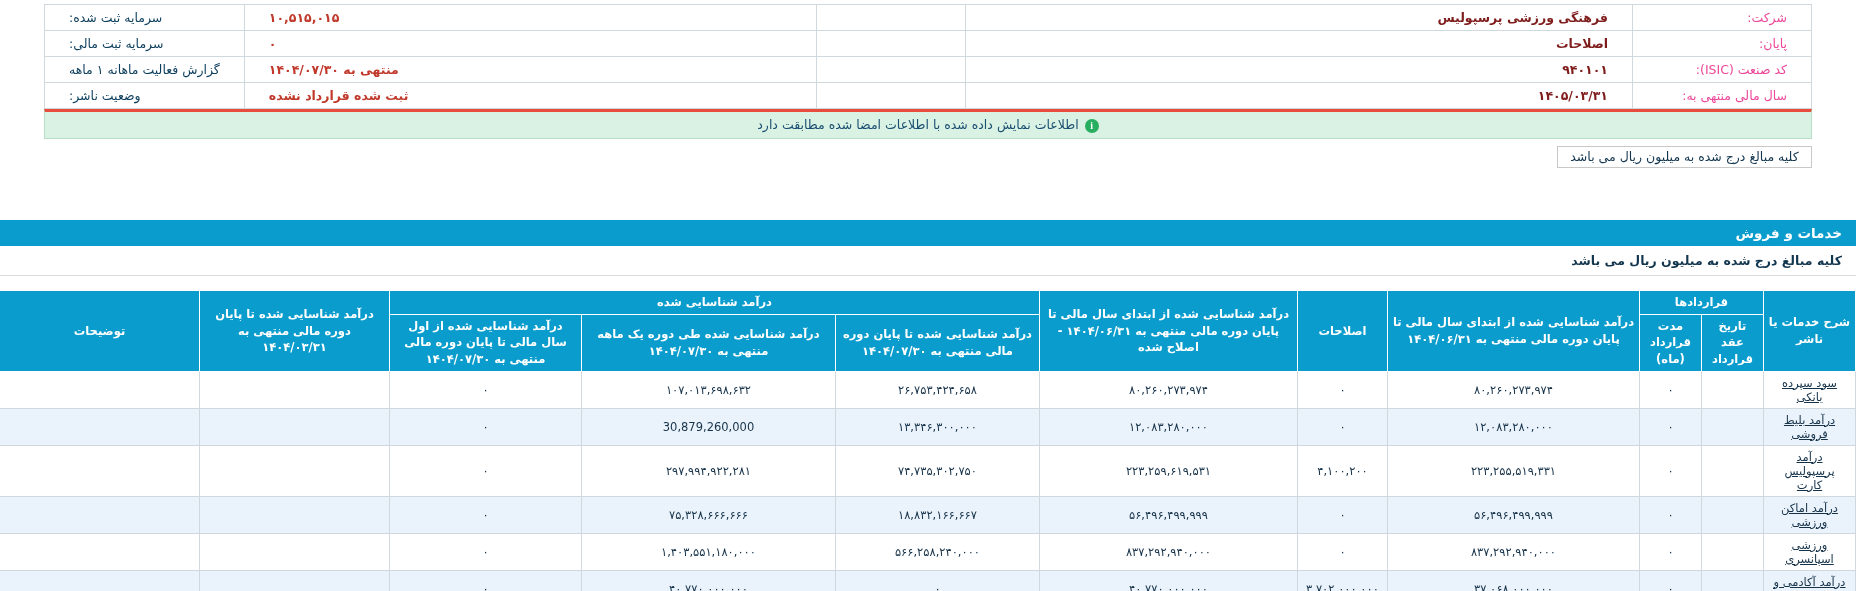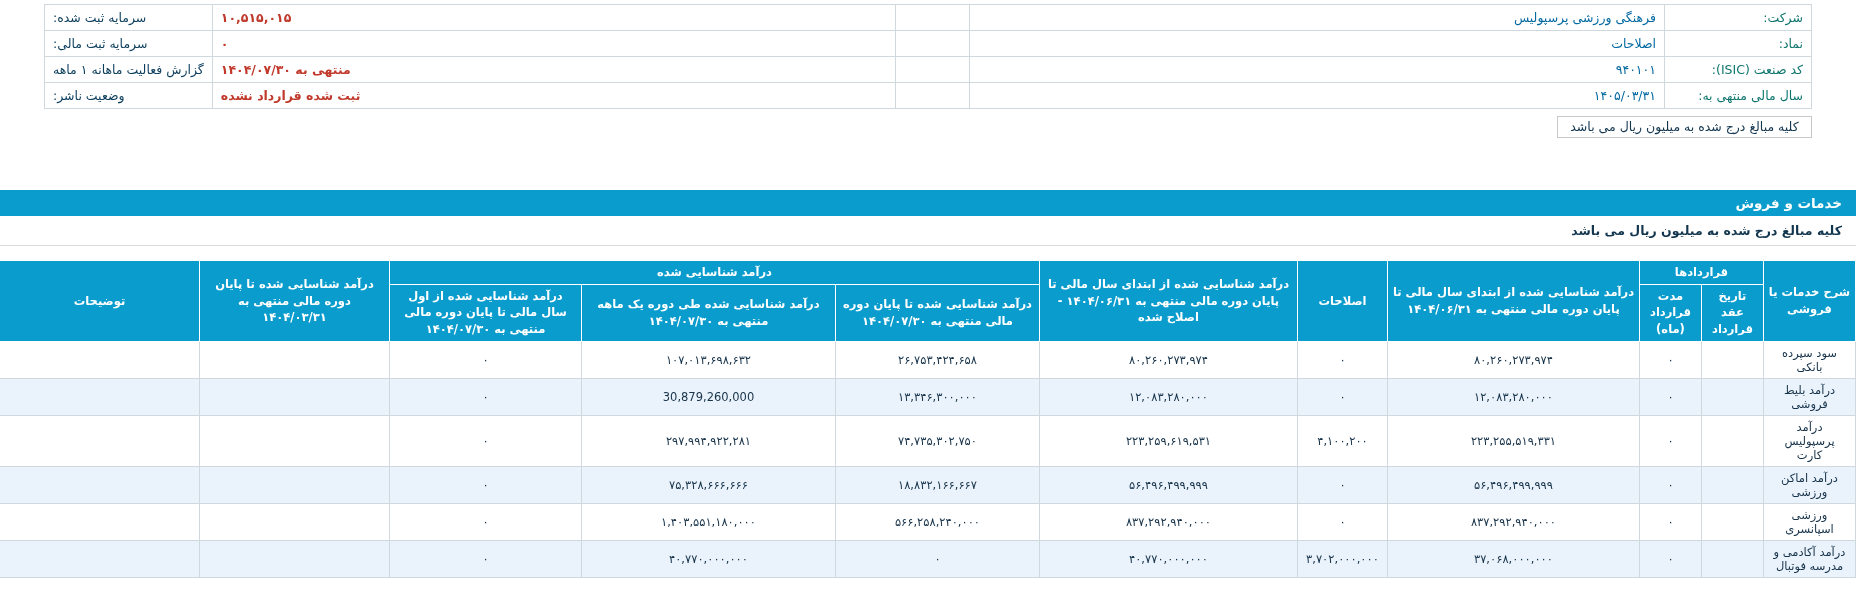--- a/index.html
+++ b/index.html
@@ -25,33 +25,33 @@
     margin: 4px 44px 0 44px;
   }
   table.info {
     width: 100%;
     border-collapse: collapse;
     font-size: 12.5px;
     color: #1b4f72;
   }
   table.info td {
     border: 1px solid #cfd8dc;
-    padding: 3px 8px;
+    padding: 3px 24px;
     height: 19px;
     white-space: nowrap;
   }
   td.lbl {
     text-align: right;
-    color: #0f766e;
+    color: #ec4899;
     width: 130px;
   }
   td.val {
     text-align: right;
-    color: #0369a1;
-    font-weight: normal;
+    color: #7f1d1d;
+    font-weight: bold;
   }
   td.lbl2 {
     text-align: left;
     color: #0b3d5c;
     width: 150px;
   }
   td.val2 {
     text-align: left;
     color: #c0392b;
     font-weight: bold;
@@ -153,40 +153,41 @@
     color: #17334a;
     height: 20px;
     background: #ffffff;
   }
   table.data tbody tr:nth-child(even) td {
     background: #eaf3fb;
   }
   td.desc {
     text-align: right;
     color: #17334a;
+    text-decoration: underline;
   }
   .num { letter-spacing: 0; }
 </style>
 </head>
 <body>
 
 <div class="page">
 
   <div class="info-wrap">
     <table class="info">
       <tbody>
         <tr>
           <td class="lbl">شرکت:</td>
           <td class="val">فرهنگی ورزشی پرسپولیس</td>
           <td class="mid-blank"></td>
           <td class="val2">۱۰,۵۱۵,۰۱۵</td>
           <td class="lbl2">سرمایه ثبت شده:</td>
         </tr>
         <tr>
-          <td class="lbl">نماد:</td>
+          <td class="lbl">پایان:</td>
           <td class="val">اصلاحات</td>
           <td class="mid-blank"></td>
           <td class="val2">۰</td>
           <td class="lbl2">سرمایه ثبت مالی:</td>
         </tr>
         <tr>
           <td class="lbl">کد صنعت (ISIC):</td>
           <td class="val">۹۴۰۱۰۱</td>
           <td class="mid-blank"></td>
           <td class="val2">منتهی به ۱۴۰۴/۰۷/۳۰</td>
@@ -196,20 +197,23 @@
           <td class="lbl">سال مالی منتهی به:</td>
           <td class="val">۱۴۰۵/۰۳/۳۱</td>
           <td class="mid-blank"></td>
           <td class="val2">ثبت شده قرارداد نشده</td>
           <td class="lbl2">وضعیت ناشر:</td>
         </tr>
       </tbody>
     </table>
   </div>
 
+  <div class="notice">
+    <span class="ic">i</span><span>اطلاعات نمایش داده شده با اطلاعات امضا شده مطابقت دارد</span>
+  </div>
 
   <div class="amt-box">کلیه مبالغ درج شده به میلیون ریال می باشد</div>
 
   <div class="section-bar">خدمات و فروش</div>
   <div class="section-note">کلیه مبالغ درج شده به میلیون ریال می باشد</div>
 
   <table class="data">
     <colgroup>
       <col style="width:92px">
       <col style="width:62px">
@@ -218,21 +222,21 @@
       <col style="width:90px">
       <col style="width:258px">
       <col style="width:204px">
       <col style="width:254px">
       <col style="width:192px">
       <col style="width:190px">
       <col style="width:200px">
     </colgroup>
     <thead>
       <tr>
-        <th rowspan="2">شرح خدمات یا فروشی</th>
+        <th rowspan="2">شرح خدمات یا ناشر</th>
         <th colspan="2">قراردادها</th>
         <th rowspan="2">درآمد شناسایی شده از ابتدای سال مالی تا پایان دوره مالی منتهی به ۱۴۰۴/۰۶/۳۱</th>
         <th rowspan="2">اصلاحات</th>
         <th rowspan="2">درآمد شناسایی شده از ابتدای سال مالی تا پایان دوره مالی منتهی به ۱۴۰۴/۰۶/۳۱ - اصلاح شده</th>
         <th colspan="3">درآمد شناسایی شده</th>
         <th rowspan="2">درآمد شناسایی شده تا پایان دوره مالی منتهی به ۱۴۰۴/۰۳/۳۱</th>
         <th rowspan="2">توضیحات</th>
       </tr>
       <tr>
         <th>تاریخ عقد قرارداد</th>

